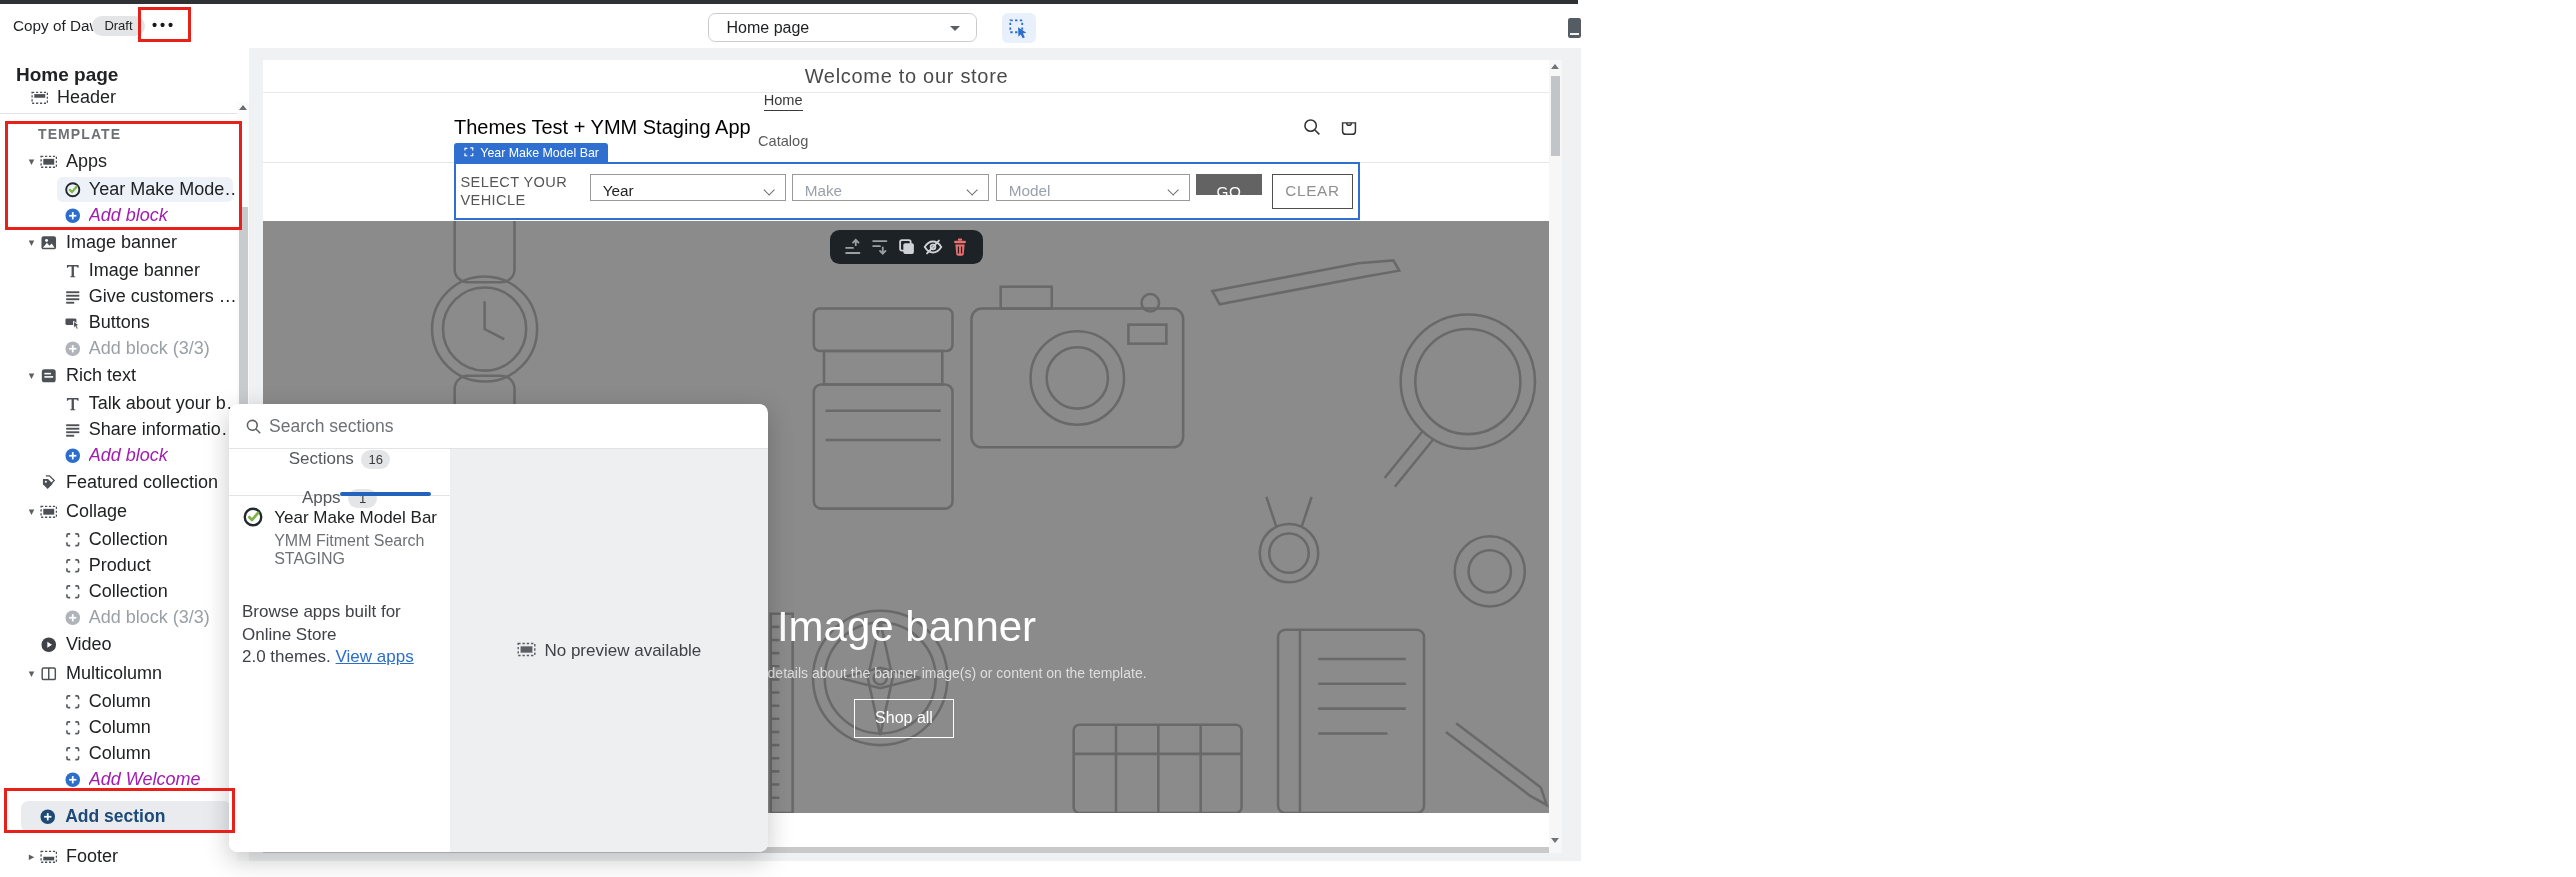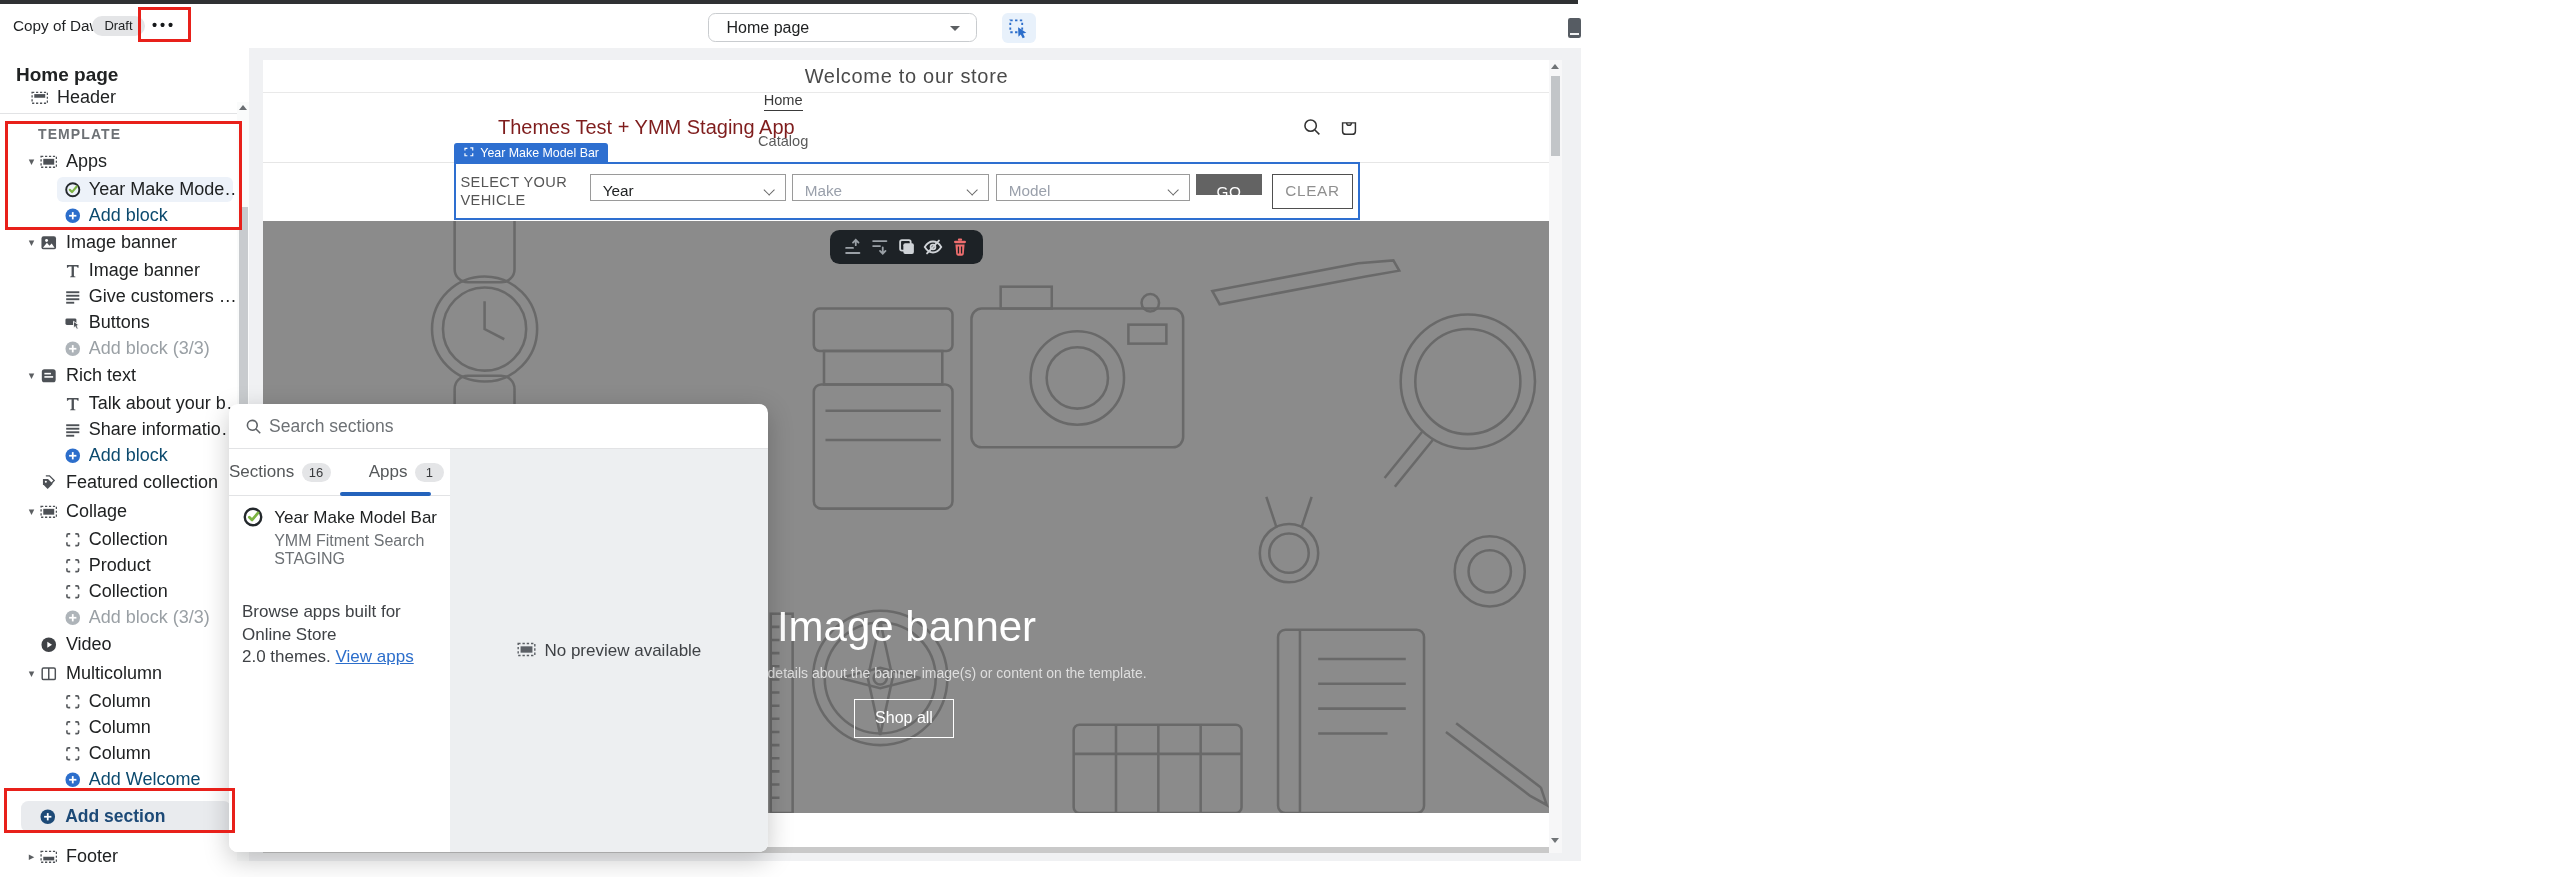--- a/index.html
+++ b/index.html
@@ -32,21 +32,21 @@
   .sb-scroll{position:absolute;left:0;top:66px;width:237px;margin-left:9px;}
   .row{display:flex;align-items:center;font-size:18px;color:#202223;}
   .row.section{height:29px;}
   .row.block,.row.add,.row.addgray{height:26px;}
   .row .arrow{width:16px;margin-left:14.6px;font-size:11px;color:#5c5f62;text-align:center;flex:0 0 16px;}
   .row .noarrow{flex:0 0 16px;margin-left:14.6px;}
   .row .ic{width:17.5px;height:17.5px;margin-right:8.8px;flex:0 0 17.5px;display:flex;align-items:center;justify-content:center;}
   .row.block,.row.add,.row.addgray{padding-left:55px;}
   .row.block .ic,.row.add .ic,.row.addgray .ic{margin-right:7.3px;}
   .row .lbl{white-space:nowrap;overflow:hidden;text-overflow:ellipsis;max-width:157px;}
-  .row.add .lbl{color:#0c4a6e;}
+  .row.add .lbl{color:#a21caf;font-style:italic;}
   .row.addgray .lbl{color:#9aa0a5;}
   .row.selrow{position:relative;}
   .row.selrow::before{content:"";position:absolute;left:48px;right:13px;top:0.7px;bottom:0.7px;background:#edf2f9;border-radius:5.8px;}
   .row.selrow>*{position:relative;}
   .tmpl-label{margin:11.7px 0 5.8px 29px;font-size:14px;font-weight:700;letter-spacing:1.1px;color:#6d7175;}
   .add-section{margin:8.8px 0 0 12.4px;width:210px;height:31px;background:#e9ebee;border-radius:7.3px;
     display:flex;align-items:center;}
   .add-section .ic{margin:0 8.8px 0 17.5px;display:flex;}
   .add-section .lbl{font-size:17.5px;font-weight:700;color:#1d4a77;}
   .footer-row{margin-top:10.2px;}
@@ -54,21 +54,21 @@
   .sb-scrollbar .up{position:absolute;left:2.2px;top:2.9px;width:0;height:0;border-left:4.4px solid transparent;
     border-right:4.4px solid transparent;border-bottom:5.8px solid #6a6e72;}
   .sb-thumb{position:absolute;left:1.5px;top:105px;width:9.5px;height:247px;background:#c8cbce;}
 
   
   .canvas{position:absolute;left:249px;top:48px;width:1332px;height:813px;background:#f0f1f3;}
   .frame{position:absolute;left:263px;top:60px;width:1287px;height:793px;background:#fff;overflow:hidden;}
   .announce{position:absolute;left:0;top:0;width:100%;height:32px;border-bottom:0.7px solid #e9e9e9;
     text-align:center;line-height:32px;font-size:20px;letter-spacing:0.7px;color:#4a4a4a;}
   .shop-header{position:absolute;left:0;top:32px;width:100%;height:70px;border-bottom:0.7px solid #e6e6e6;}
-  .store-name{position:absolute;left:191px;top:0;height:70px;line-height:70px;font-size:20px;color:#7f1d1d;margin-left:44px;}
+  .store-name{position:absolute;left:191px;top:0;height:70px;line-height:70px;font-size:20px;color:#000000;}
   .nav{position:absolute;left:495px;top:0;height:70px;display:flex;align-items:center;gap:22px;flex-direction:column;}
   .nav a{font-size:14.6px;color:#5a5a5a;text-decoration:none;}
   .nav a.active{color:#3a3a3a;border-bottom:1.5px solid #3a3a3a;padding-bottom:2.2px;}
   .hicon{position:absolute;top:22px;width:26px;height:26px;display:flex;align-items:center;justify-content:center;}
   .app-badge{position:absolute;left:191px;top:83px;height:19px;background:#2e6fd0;border-radius:2.9px 2.9px 0 0;
     display:flex;align-items:center;padding:0 8.8px;gap:5.8px;z-index:3;}
   .app-badge .txt{color:#fff;font-size:12.4px;white-space:nowrap;}
   .ymm-section{position:absolute;left:191px;top:102px;width:906px;height:58px;box-sizing:border-box;
     border:2.2px solid #2e6fd0;background:#fff;z-index:2;}
   .ymm-label{position:absolute;left:4.4px;top:8.8px;font-size:14.6px;line-height:18px;color:#555;letter-spacing:0.4px;}
@@ -99,21 +99,21 @@
   
   .popup{position:absolute;left:229px;top:404px;width:539px;height:448px;background:#fff;border-radius:8.8px;
     box-shadow:0 7.3px 26px rgba(0,0,0,.22);z-index:6;overflow:hidden;}
   .pp-search{position:absolute;left:0;top:0;width:100%;height:45px;border-bottom:0.7px solid #e2e3e5;box-sizing:border-box;}
   .pp-search svg{position:absolute;left:14.6px;top:13px;}
   .pp-search input{position:absolute;left:38px;top:7.3px;width:292px;height:29px;border:0;outline:0;
     font-size:17.5px;color:#202223;font-family:"Liberation Sans",sans-serif;}
   .pp-search input::placeholder{color:#6d7175;}
   .pp-left{position:absolute;left:0;top:45px;width:221px;height:403px;background:#fff;}
   .pp-tabs{position:absolute;left:0;top:0;width:221px;height:47px;border-bottom:0.7px solid #e2e3e5;box-sizing:border-box;
-    display:flex;align-items:center;gap:38px;}
+    display:flex;align-items:center;gap:19px;flex-direction:column;}
   .pp-tab{display:flex;align-items:center;gap:7.3px;font-size:17px;color:#55585a;}
   .pp-tab .cnt{background:#e4e5e7;border-radius:9.5px;min-width:19px;height:19px;line-height:19px;text-align:center;
     font-size:13px;color:#393b3d;padding:0 5.1px;}
   .pp-underline{position:absolute;left:111px;bottom:-0.7px;width:91px;height:3.7px;background:#2463bc;border-radius:2.2px;}
   .pp-item{position:absolute;left:0;top:57px;width:221px;display:flex;gap:10.2px;padding-left:13px;box-sizing:border-box;}
   .pp-item .tt{font-size:17px;color:#202223;margin-top:1.5px;}
   .pp-item .st{font-size:16px;color:#6d7175;margin-top:4.4px;}
   .pp-browse{position:absolute;left:13px;top:152px;width:199px;font-size:17px;line-height:22.6px;color:#3f4246;}
   .pp-browse a{color:#2c6ecb;text-decoration:underline;}
   .pp-preview{position:absolute;left:221px;top:45px;width:318px;height:403px;background:#edeff1;

